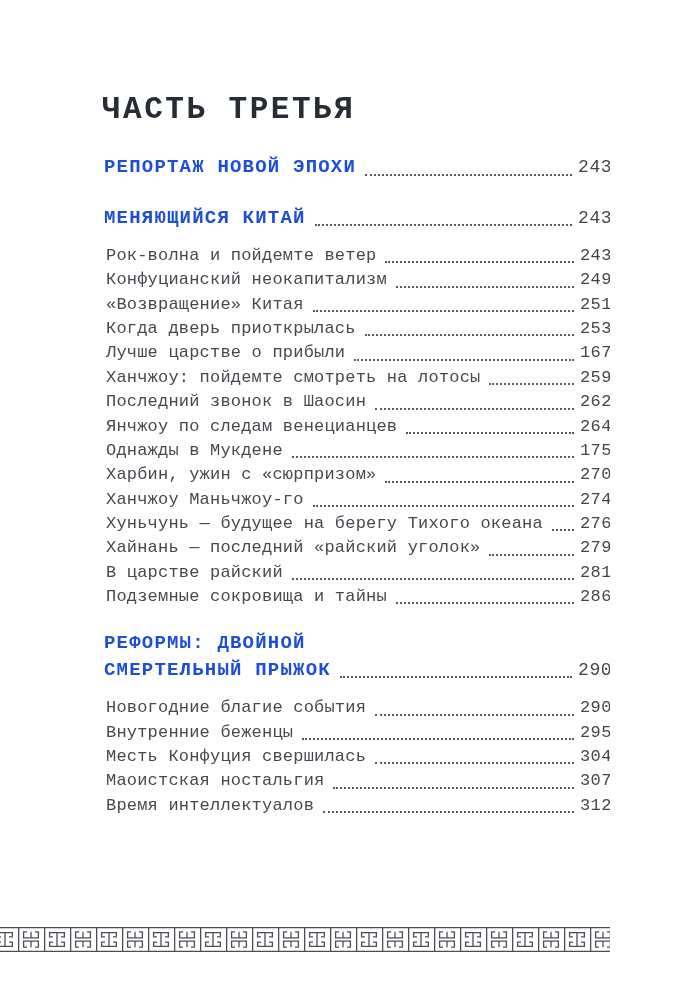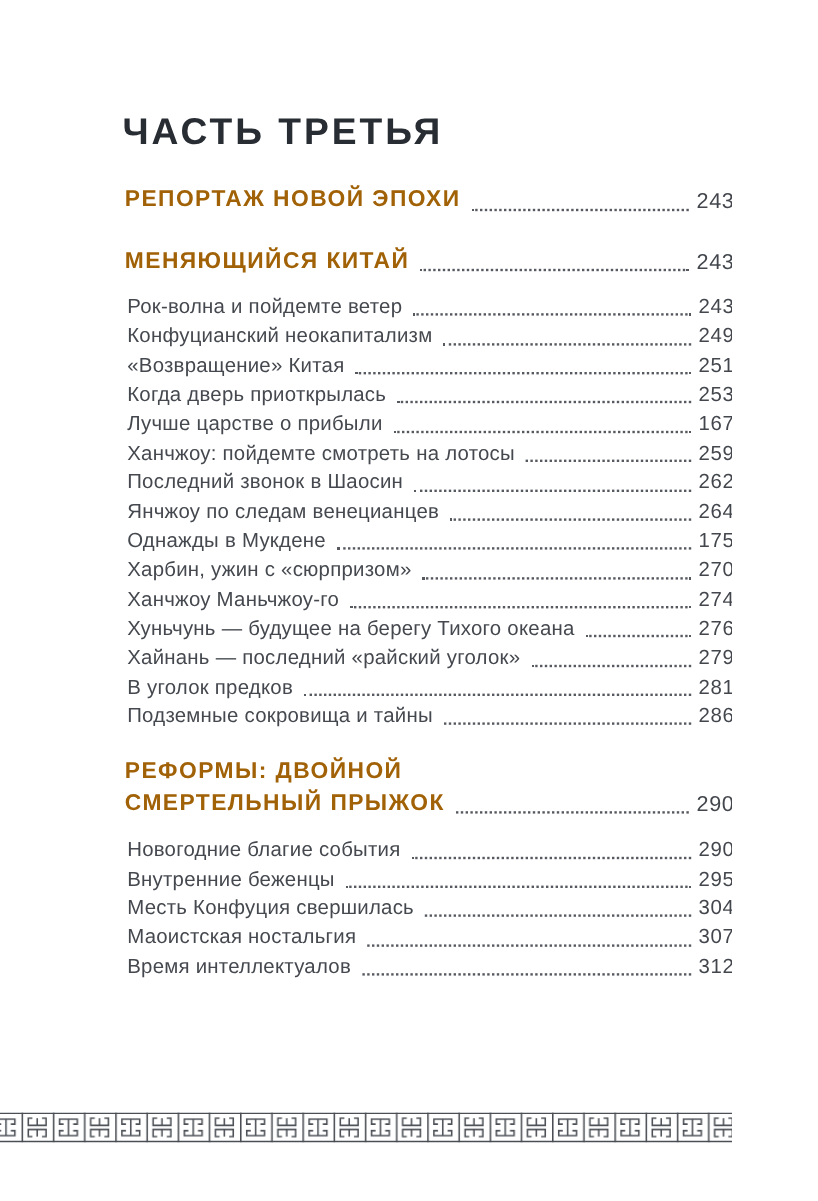--- a/index.html
+++ b/index.html
@@ -2,21 +2,21 @@
 <html><head>
 <meta charset="utf-8">
 <style>
   html, body { margin: 0; padding: 0; background: #ffffff; }
   .page {
     position: relative;
     width: 610px;
     height: 1001px;
     background: #ffffff;
     overflow: hidden;
-    font-family: Liberation Sans, sans-serif;
+    font-family: Liberation Mono, monospace;
   }
   .toc {
     position: absolute;
     left: 104px;
     top: 93px;
     width: 508px; 
   }
   .part-title {
     margin: 0 0 0 -2px;
     font-size: 31px;
@@ -24,21 +24,21 @@
     letter-spacing: 2.5px;
     color: #282c33;
     line-height: 1.1;
     white-space: nowrap;
   }
   .sec-row { display: flex; align-items: flex-end; }
   .sec-title, .sec-line {
     font-size: 19px;
     font-weight: bold;
     letter-spacing: 1.2px;
-    color: #a16207;
+    color: #1d4ed8;
     line-height: 26.5px;
     white-space: nowrap;
   }
   .sec-page {
     font-size: 18px;
     color: #43474d;
     letter-spacing: 0.5px;
     line-height: 26.5px;
     margin-left: 3px;
   }
@@ -168,21 +168,21 @@
           <span class="entry-page">276</span>
         </li>
 
         <li class="entry">
           <span class="entry-title">Хайнань — последний «райский уголок»</span>
           <span class="leader"></span>
           <span class="entry-page">279</span>
         </li>
 
         <li class="entry">
-          <span class="entry-title">В уголок предков</span>
+          <span class="entry-title">В царстве райский</span>
           <span class="leader"></span>
           <span class="entry-page">281</span>
         </li>
 
         <li class="entry">
           <span class="entry-title">Подземные сокровища и тайны</span>
           <span class="leader"></span>
           <span class="entry-page">286</span>
         </li>
       </ol>

